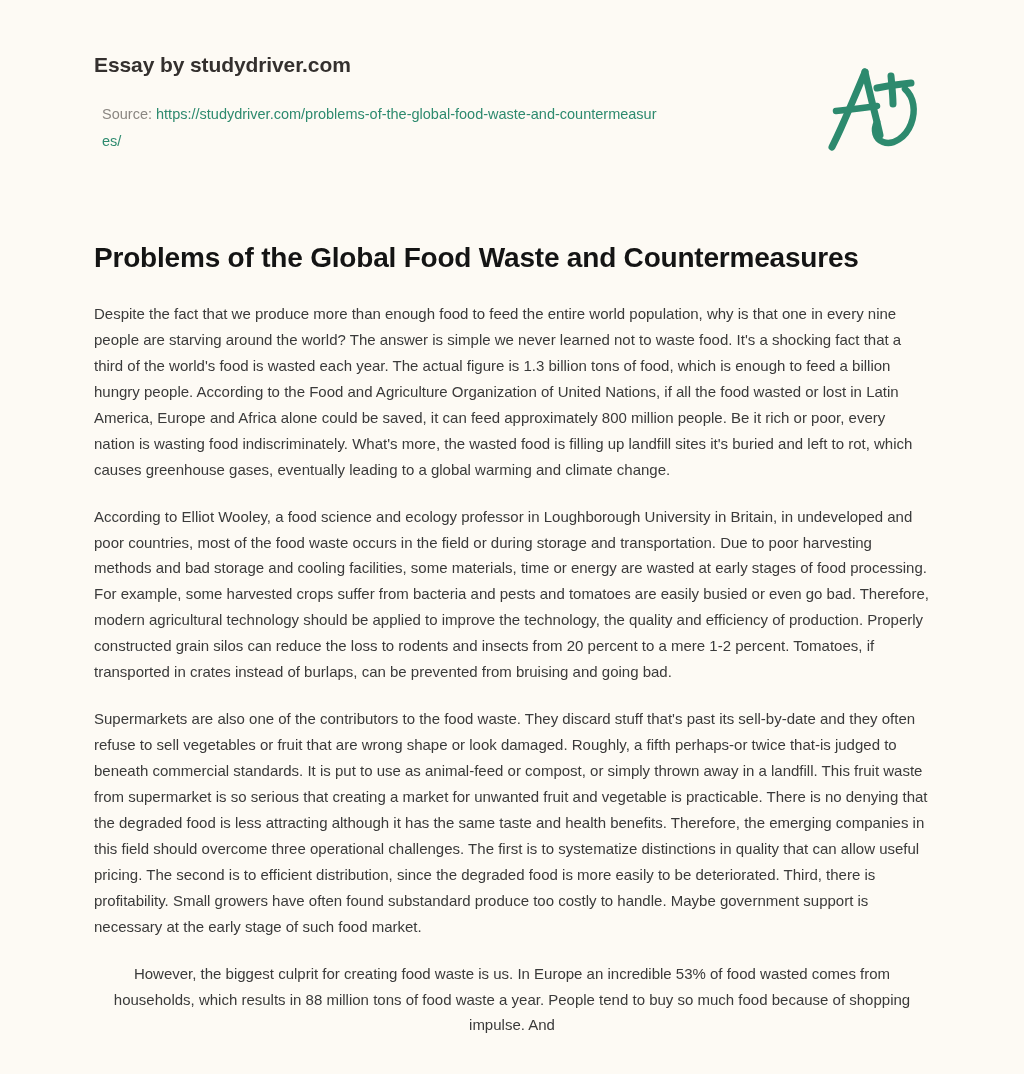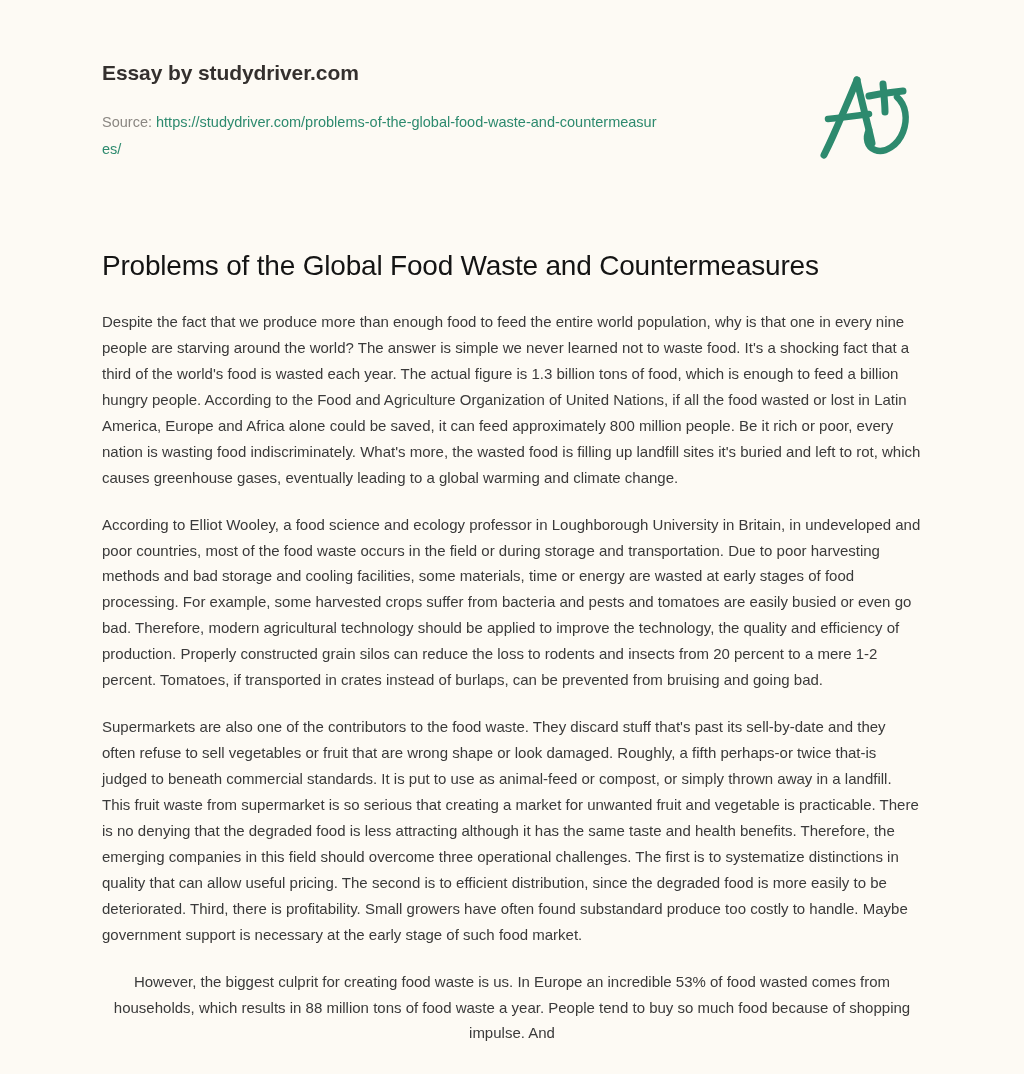--- a/index.html
+++ b/index.html
@@ -13,21 +13,21 @@
     font-family: "Liberation Sans", sans-serif;
     overflow: hidden;
     position: relative;
   }
 
   .page {
     position: relative;
     width: 1024px;
     height: 1074px;
     box-sizing: border-box;
-    padding: 8px;
+    padding: 0;
   }
 
   
   .header {
     position: relative;
     padding: 52px 94px 0 94px;
     min-height: 160px;
     box-sizing: border-box;
   }
 
@@ -40,20 +40,21 @@
     margin: 0;
   }
 
   .source-line {
     margin-top: 24px;
     font-size: 14.5px;
     line-height: 1.85;
     color: #8b8782;
     max-width: 560px;
     word-break: break-all;
+    margin-left: 8px;
   }
   .source-label {
     color: #8b8782;
   }
   .source-url {
     color: #2d8a6e;
     text-decoration: none;
     cursor: pointer;
   }
 
@@ -73,21 +74,21 @@
 
   
   .article {
     padding: 0 94px;
     box-sizing: border-box;
   }
 
   .doc-title {
     margin: 80px 0 0 0;
     font-size: 28px;
-    font-weight: normal;
+    font-weight: bold;
     color: #141414;
     letter-spacing: -0.2px;
     line-height: 1.25;
   }
 
   .body-copy {
     margin-top: 26px;
   }
 
   .body-copy p {

